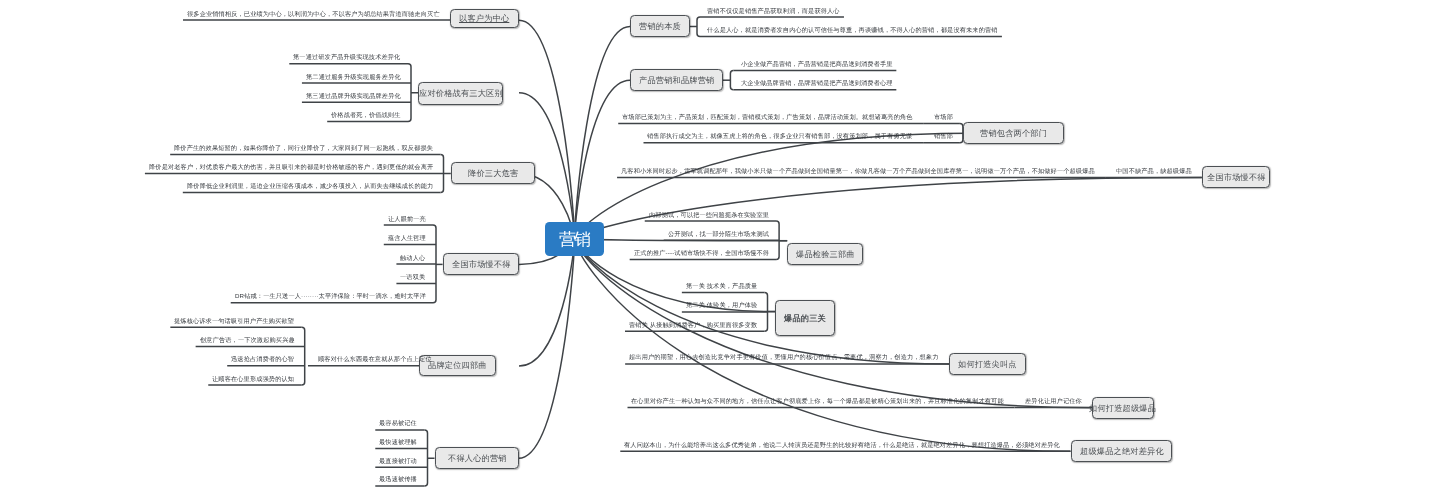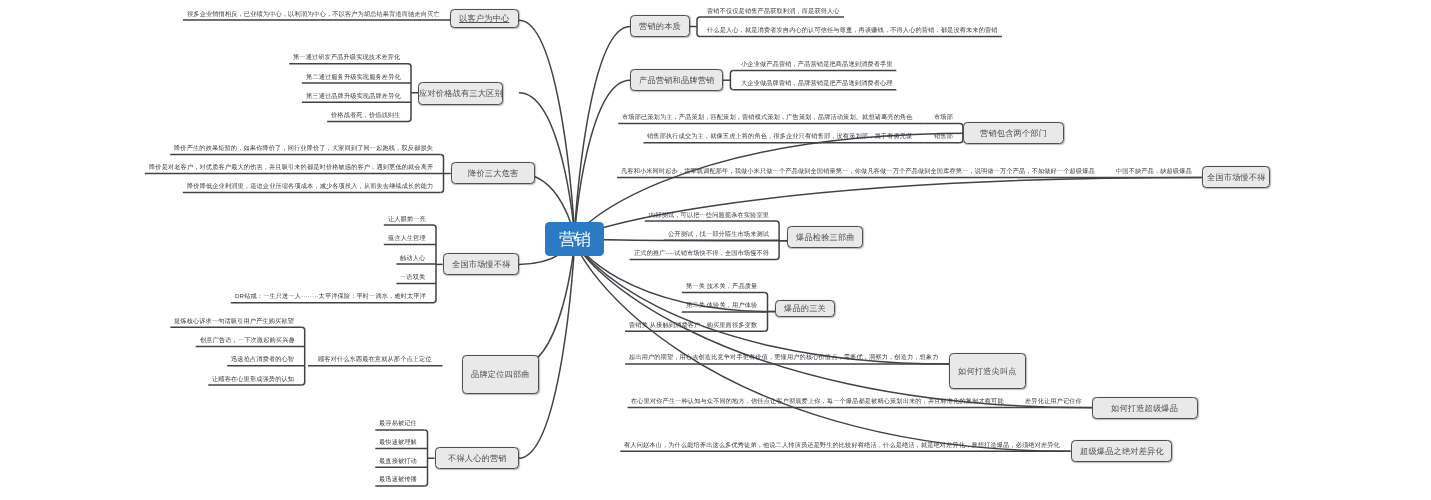--- a/index.html
+++ b/index.html
@@ -119,21 +119,21 @@
     <div class="leaf" style="left: 148.8px; top: 162px; width: 284.3px; height: 11.5px;"><span>降价是对老客户，对优质客户最大的伤害，并且吸引来的都是时价格敏感的客户，遇到更低的就会离开</span></div>
     <div class="leaf" style="left: 186.71px; top: 181px; width: 246.39px; height: 11.5px;"><span>降价降低企业利润里，逼迫企业压缩各项成本，减少各项投入，从而失去继续成长的能力</span></div>
     <div class="nodebox" style="left: 442.6px; top: 253.4px; width: 76.4px; height: 22px;">
       <span>全国市场慢不得</span>
     </div>
     <div class="leaf" style="left: 387.69px; top: 213.6px; width: 37.91px; height: 11.5px;"><span>让人眼前一亮</span></div>
     <div class="leaf" style="left: 387.69px; top: 232.9px; width: 37.91px; height: 11.5px;"><span>蕴含人生哲理</span></div>
     <div class="leaf" style="left: 400.32px; top: 252.5px; width: 25.28px; height: 11.5px;"><span>触动人心</span></div>
     <div class="leaf" style="left: 400.32px; top: 271.9px; width: 25.28px; height: 11.5px;"><span>一语双关</span></div>
     <div class="leaf" style="left: 234.62px; top: 291.3px; width: 190.98px; height: 11.5px;"><span>DR钻戒：一生只送一人········太平洋保险：平时一滴水，难时太平洋</span></div>
-    <div class="nodebox" style="left: 462px; top: 355px; width: 76.5px; height: 39px;">
+    <div class="nodebox" style="left: 419px; top: 355px; width: 76.5px; height: 21px;">
       <span>品牌定位四部曲</span>
     </div>
     <div class="leaf" style="left: 318.38px; top: 354.3px; width: 113.72px; height: 11.5px;"><span>顾客对什么东西最在意就从那个点上定位</span></div>
     <div class="leaf" style="left: 174.25px; top: 315.7px; width: 120.05px; height: 11.5px;"><span>提炼核心诉求一句话吸引用户产生购买欲望</span></div>
     <div class="leaf" style="left: 199.53px; top: 335px; width: 94.77px; height: 11.5px;"><span>创意广告语，一下次激起购买兴趣</span></div>
     <div class="leaf" style="left: 231.11px; top: 354.3px; width: 63.19px; height: 11.5px;"><span>迅速抢占消费者的心智</span></div>
     <div class="leaf" style="left: 212.16px; top: 373.6px; width: 82.14px; height: 11.5px;"><span>让顾客在心里形成强势的认知</span></div>
     <div class="nodebox" style="left: 434.5px; top: 447.2px; width: 84px; height: 22.1px;">
       <span>不得人心的营销</span>
     </div>
@@ -156,37 +156,37 @@
     </div>
     <div class="leaf" style="left: 933.55px; top: 112px; width: 18.95px; height: 11.5px;"><span>市场部</span></div>
     <div class="leaf" style="left: 622.14px; top: 112px; width: 290.61px; height: 11.5px;"><span>市场部已策划为主，产品策划，匹配策划，营销模式策划，广告策划，品牌活动策划。就想诸葛亮的角色</span></div>
     <div class="leaf" style="left: 933.55px; top: 131.3px; width: 18.95px; height: 11.5px;"><span>销售部</span></div>
     <div class="leaf" style="left: 647.4px; top: 131.3px; width: 265.34px; height: 11.5px;"><span>销售部执行成交为主，就像五虎上将的角色，很多企业只有销售部，没有策划部，属于有勇无谋</span></div>
     <div class="nodebox" style="left: 1201.8px; top: 166.4px; width: 68px; height: 22.2px;">
       <span>全国市场慢不得</span>
     </div>
     <div class="leaf" style="left: 1115.59px; top: 166px; width: 75.81px; height: 11.5px;"><span>中国不缺产品，缺超级爆品</span></div>
     <div class="leaf" style="left: 620.98px; top: 166px; width: 473.81px; height: 11.5px;"><span>凡客和小米同时起步，雷军就调配那年，我做小米只做一个产品做到全国销量第一，你做凡客做一万个产品做到全国库存第一，说明做一万个产品，不如做好一个超级爆品</span></div>
-    <div class="nodebox" style="left: 787.2px; top: 226px; width: 76px; height: 22px;">
+    <div class="nodebox" style="left: 787.2px; top: 243px; width: 76px; height: 22px;">
       <span>爆品检验三部曲</span>
     </div>
     <div class="leaf" style="left: 648.65px; top: 209.5px; width: 120.05px; height: 11.5px;"><span>内部测试，可以把一些问题扼杀在实验室里</span></div>
     <div class="leaf" style="left: 667.61px; top: 228.8px; width: 101.09px; height: 11.5px;"><span>公开测试，找一部分陌生市场来测试</span></div>
     <div class="leaf" style="left: 633.57px; top: 248.1px; width: 135.13px; height: 11.5px;"><span>正式的推广----试销市场快不得，全国市场慢不得</span></div>
-    <div class="nodebox" style="left: 775px; top: 300.4px; width: 60px; height: 17px;">
+    <div class="nodebox" style="left: 775px; top: 300.4px; width: 60px; height: 36px; font-weight: bold;">
       <span>爆品的三关</span>
     </div>
     <div class="leaf" style="left: 685.76px; top: 281.1px; width: 71.34px; height: 11.5px;"><span>第一关 技术关，产品质量</span></div>
     <div class="leaf" style="left: 685.76px; top: 300.4px; width: 71.34px; height: 11.5px;"><span>第二关 体验关，用户体验</span></div>
     <div class="leaf" style="left: 628.9px; top: 319.8px; width: 128.2px; height: 11.5px;"><span>营销关 从接触到消费客户，购买里面很多变数</span></div>
-    <div class="nodebox" style="left: 949px; top: 353px; width: 76.5px; height: 36px;">
+    <div class="nodebox" style="left: 949px; top: 353px; width: 76.5px; height: 22px;">
       <span>如何打造尖叫点</span>
     </div>
     <div class="leaf" style="left: 629.04px; top: 352.4px; width: 309.56px; height: 11.5px;"><span>超出用户的期望，用心去创造比竞争对手更有价值，更懂用户的核心价值点，需要优，洞察力，创造力，想象力</span></div>
-    <div class="nodebox" style="left: 1092.2px; top: 396.7px; width: 106px; height: 22.3px;">
+    <div class="nodebox" style="left: 1092.2px; top: 396.7px; width: 62px; height: 22.3px;">
       <span>如何打造超级爆品</span>
     </div>
     <div class="leaf" style="left: 1024.94px; top: 396.1px; width: 56.86px; height: 11.5px;"><span>差异化让用户记住你</span></div>
     <div class="leaf" style="left: 631.41px; top: 396.1px; width: 372.73px; height: 11.5px;"><span>在心里对你产生一种认知与众不同的地方，信任点让客户彻底爱上你，每一个爆品都是被精心策划出来的，并且标准化的复制才有可能</span></div>
     <div class="nodebox" style="left: 1070.5px; top: 440.3px; width: 101.3px; height: 22px;">
       <span>超级爆品之绝对差异化</span>
     </div>
     <div class="leaf" style="left: 624.18px; top: 439.8px; width: 435.92px; height: 11.5px;"><span>有人问赵本山，为什么能培养出这么多优秀徒弟，他说二人转演员还是野生的比较好有绝活，什么是绝活，就是绝对差异化，要想打造爆品，必须绝对差异化</span></div>
   </div>
 

